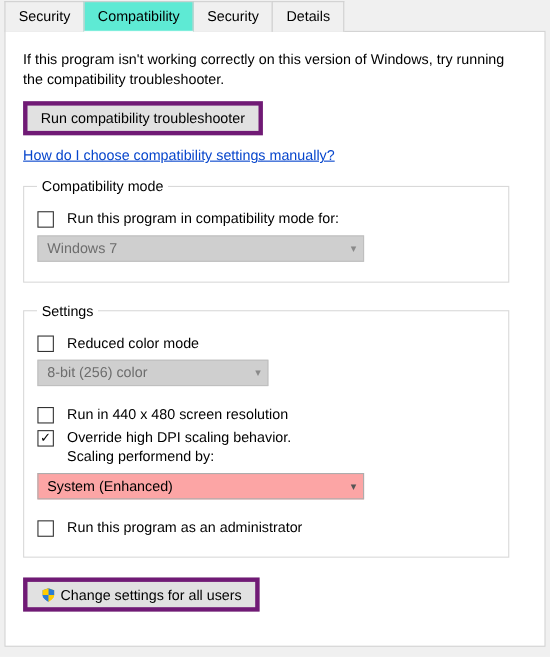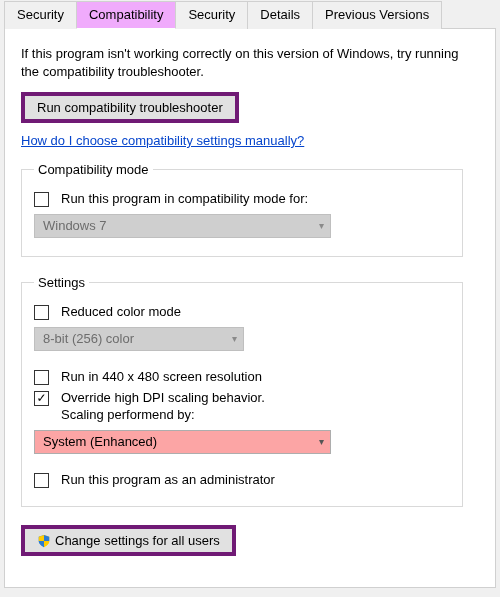--- a/index.html
+++ b/index.html
@@ -28,21 +28,21 @@
     padding: 5px 12px 6px 12px;
     background: #f0f0f0;
     border: 1px solid #d0d0d0;
     border-bottom: none;
     cursor: pointer;
     font-size: 13px;
     margin-right: -1px;
     color: #000;
   }
   .tab.active {
-    background: #f0abfc;
+    background: #5eead4;
     border-bottom: 1px solid #fff;
     position: relative;
     z-index: 3;
   }
   .panel {
     background: #fff;
     border: 1px solid #d0d0d0;
     margin: 0 4px 4px 4px;
     padding: 16px 32px 16px 16px;
     height: 560px;
@@ -144,21 +144,20 @@
 </head>
 <body>
 
 <div class="window">
 
   <div class="tabs">
     <div class="tab">Security</div>
     <div class="tab active">Compatibility</div>
     <div class="tab">Security</div>
     <div class="tab">Details</div>
-    <div class="tab">Previous Versions</div>
   </div>
 
   <div class="panel">
 
     <div class="intro">If this program isn't working correctly on this version of Windows, try running the compatibility troubleshooter.</div>
 
     <button class="btn">
       <span>Run compatibility troubleshooter</span>
     </button>
 

